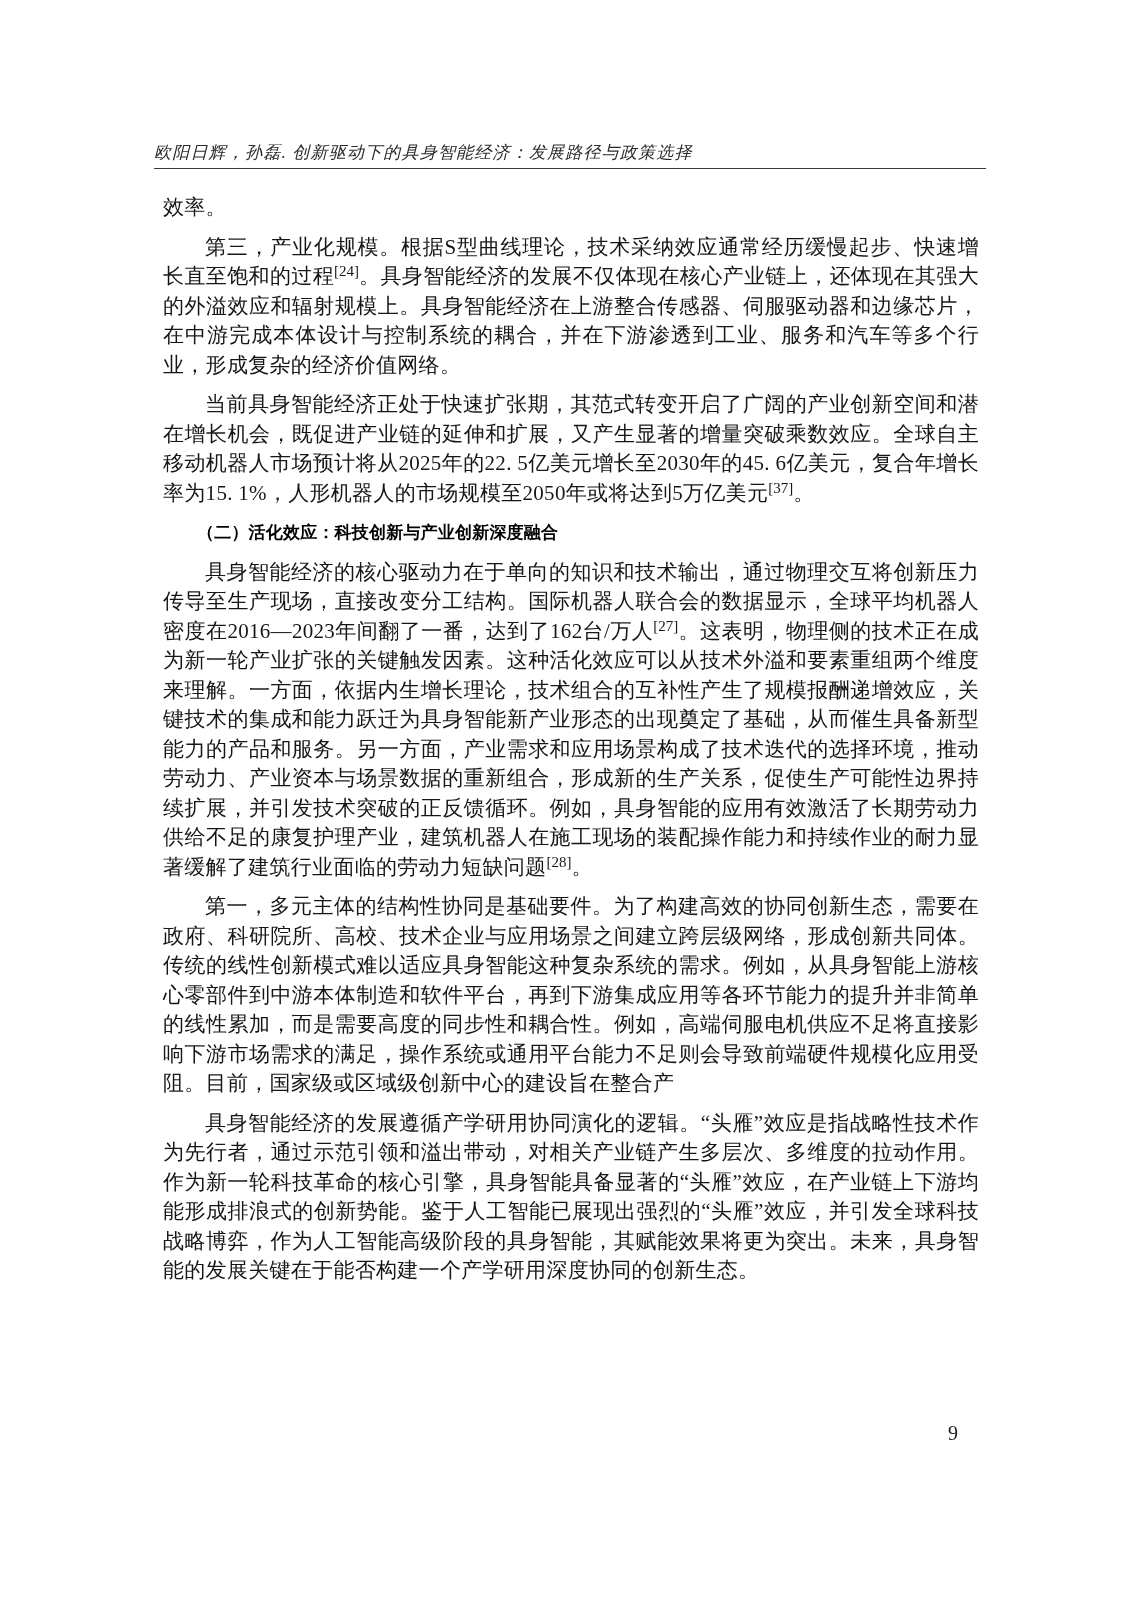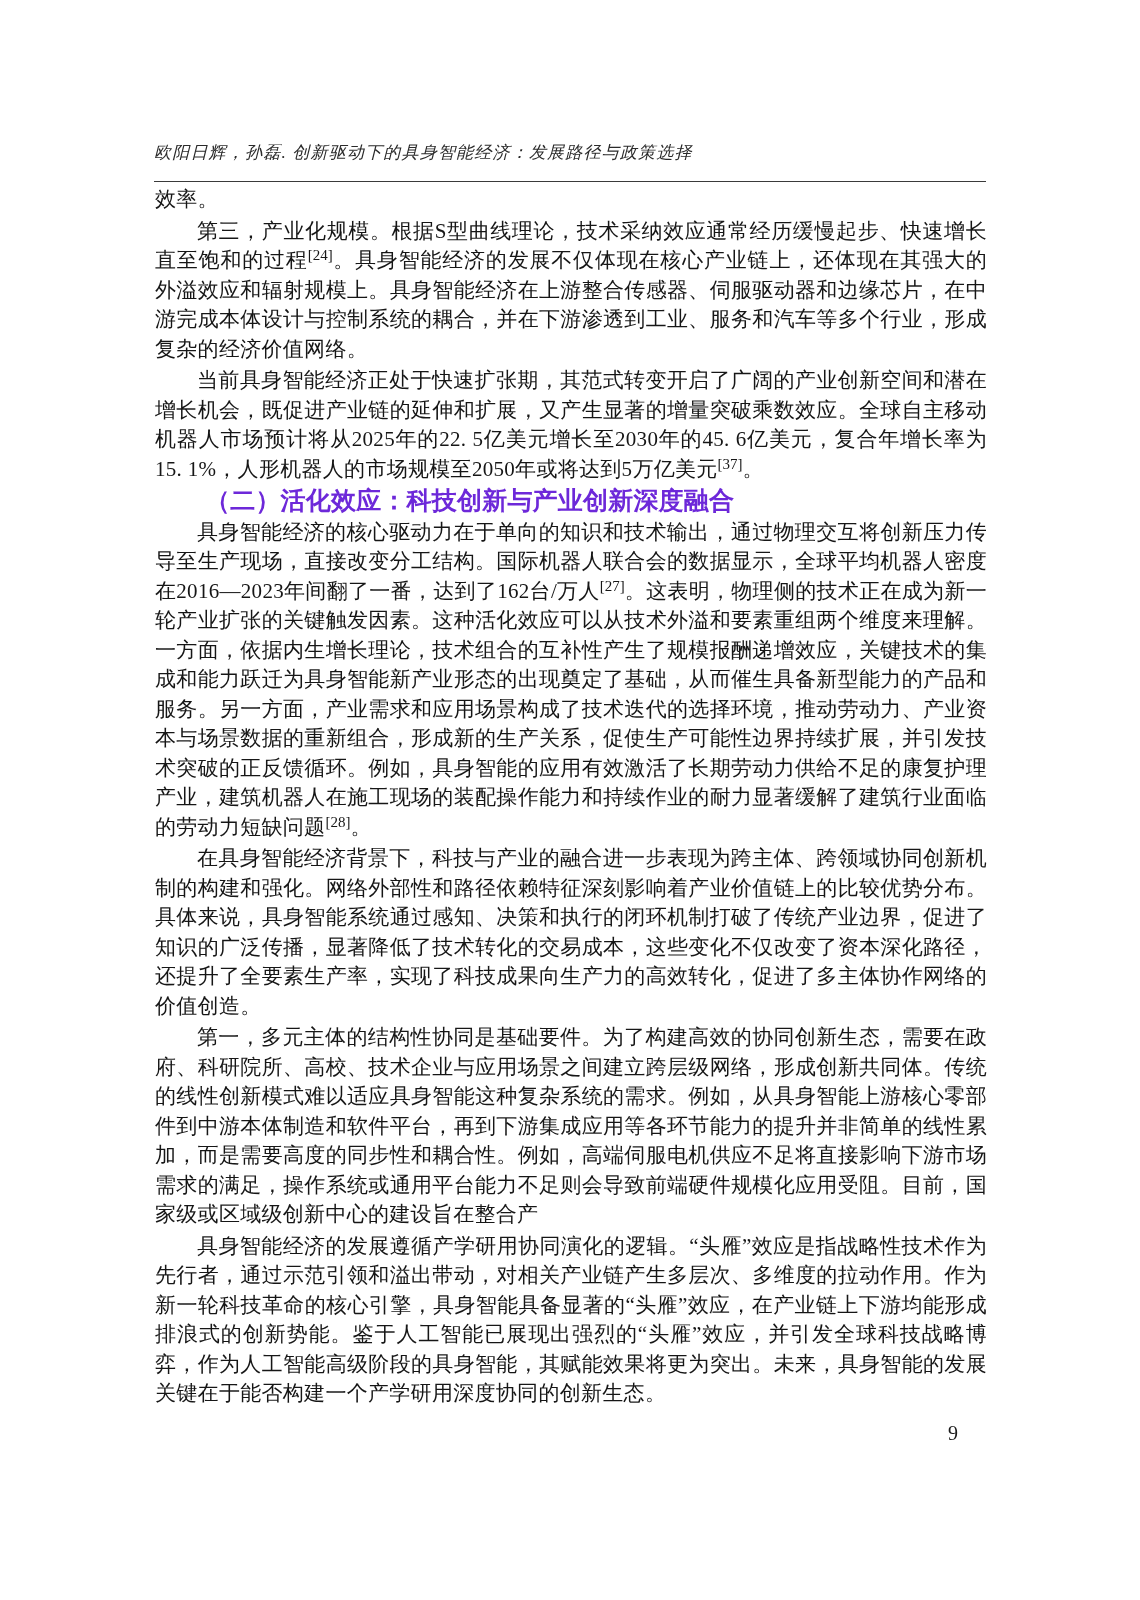--- a/index.html
+++ b/index.html
@@ -18,55 +18,55 @@
   .running-header {
     position: absolute;
     left: 154px;
     top: 141px;
     width: 832px;
     font-family: "Liberation Serif", "DejaVu Serif", serif;
     font-style: italic;
     font-size: 17px;
     letter-spacing: 1.2px;
     color: #2a2a2a;
-    padding-bottom: 17px;
+    padding-bottom: 4px;
     border-bottom: 1.5px solid #3a3a3a;
     white-space: nowrap;
   }
   .article-body {
     position: absolute;
     left: 153px;
     top: 183px;
     width: 836px;
     font-family: "Liberation Serif", "DejaVu Serif", serif;
     font-size: 21px;
     line-height: 29.5px;
     letter-spacing: 0.3px;
     text-align: justify;
     text-justify: inter-ideograph;
     color: #161616;
   }
   .article-body p, .article-body h3 {
-    margin: 2px;
+    margin: 10px;
     padding: 0;
   }
   .para {
     text-indent: 2em;
   }
   .para.no-indent {
     text-indent: 0;
   }
   .heading {
     font-family: "Liberation Sans", "DejaVu Sans", sans-serif;
     font-weight: bold;
-    font-size: 25px;
+    font-size: 17px;
     line-height: 29.5px;
     text-indent: 2em;
     letter-spacing: 0.2px;
-    color: #6d28d9;
+    color: #000000;
   }
   sup.ref {
     font-size: 15px;
     line-height: 0;
     vertical-align: 7px;
     letter-spacing: 0;
   }
   .page-number {
     position: absolute;
     left: 948px;
@@ -82,20 +82,19 @@
 <div class="page">
 
   <div class="running-header">欧阳日辉，孙磊. 创新驱动下的具身智能经济：发展路径与政策选择</div>
 
   <div class="article-body">
       <p class="para no-indent">效率。</p>
       <p class="para">第三，产业化规模。根据S型曲线理论，技术采纳效应通常经历缓慢起步、快速增长直至饱和的过程<sup class="ref">[24]</sup>。具身智能经济的发展不仅体现在核心产业链上，还体现在其强大的外溢效应和辐射规模上。具身智能经济在上游整合传感器、伺服驱动器和边缘芯片，在中游完成本体设计与控制系统的耦合，并在下游渗透到工业、服务和汽车等多个行业，形成复杂的经济价值网络。</p>
       <p class="para">当前具身智能经济正处于快速扩张期，其范式转变开启了广阔的产业创新空间和潜在增长机会，既促进产业链的延伸和扩展，又产生显著的增量突破乘数效应。全球自主移动机器人市场预计将从2025年的22. 5亿美元增长至2030年的45. 6亿美元，复合年增长率为15. 1%，人形机器人的市场规模至2050年或将达到5万亿美元<sup class="ref">[37]</sup>。</p>
       <h3 class="heading">（二）活化效应：科技创新与产业创新深度融合</h3>
       <p class="para">具身智能经济的核心驱动力在于单向的知识和技术输出，通过物理交互将创新压力传导至生产现场，直接改变分工结构。国际机器人联合会的数据显示，全球平均机器人密度在2016—2023年间翻了一番，达到了162台/万人<sup class="ref">[27]</sup>。这表明，物理侧的技术正在成为新一轮产业扩张的关键触发因素。这种活化效应可以从技术外溢和要素重组两个维度来理解。一方面，依据内生增长理论，技术组合的互补性产生了规模报酬递增效应，关键技术的集成和能力跃迁为具身智能新产业形态的出现奠定了基础，从而催生具备新型能力的产品和服务。另一方面，产业需求和应用场景构成了技术迭代的选择环境，推动劳动力、产业资本与场景数据的重新组合，形成新的生产关系，促使生产可能性边界持续扩展，并引发技术突破的正反馈循环。例如，具身智能的应用有效激活了长期劳动力供给不足的康复护理产业，建筑机器人在施工现场的装配操作能力和持续作业的耐力显著缓解了建筑行业面临的劳动力短缺问题<sup class="ref">[28]</sup>。</p>
-      <p class="para">在具身智能经济背景下，科技与产业的融合进一步表现为跨主体、跨领域协同创新机制的构建和强化。网络外部性和路径依赖特征深刻影响着产业价值链上的比较优势分布。具体来说，具身智能系统通过感知、决策和执行的闭环机制打破了传统产业边界，促进了知识的广泛传播，显著降低了技术转化的交易成本，这些变化不仅改变了资本深化路径，还提升了全要素生产率，实现了科技成果向生产力的高效转化，促进了多主体协作网络的价值创造。</p>
       <p class="para">第一，多元主体的结构性协同是基础要件。为了构建高效的协同创新生态，需要在政府、科研院所、高校、技术企业与应用场景之间建立跨层级网络，形成创新共同体。传统的线性创新模式难以适应具身智能这种复杂系统的需求。例如，从具身智能上游核心零部件到中游本体制造和软件平台，再到下游集成应用等各环节能力的提升并非简单的线性累加，而是需要高度的同步性和耦合性。例如，高端伺服电机供应不足将直接影响下游市场需求的满足，操作系统或通用平台能力不足则会导致前端硬件规模化应用受阻。目前，国家级或区域级创新中心的建设旨在整合产</p>
       <p class="para">具身智能经济的发展遵循产学研用协同演化的逻辑。“头雁”效应是指战略性技术作为先行者，通过示范引领和溢出带动，对相关产业链产生多层次、多维度的拉动作用。作为新一轮科技革命的核心引擎，具身智能具备显著的“头雁”效应，在产业链上下游均能形成排浪式的创新势能。鉴于人工智能已展现出强烈的“头雁”效应，并引发全球科技战略博弈，作为人工智能高级阶段的具身智能，其赋能效果将更为突出。未来，具身智能的发展关键在于能否构建一个产学研用深度协同的创新生态。</p>
     </div>
 
   <div class="page-number">9</div>
 
 </div>
 
 </body></html>

